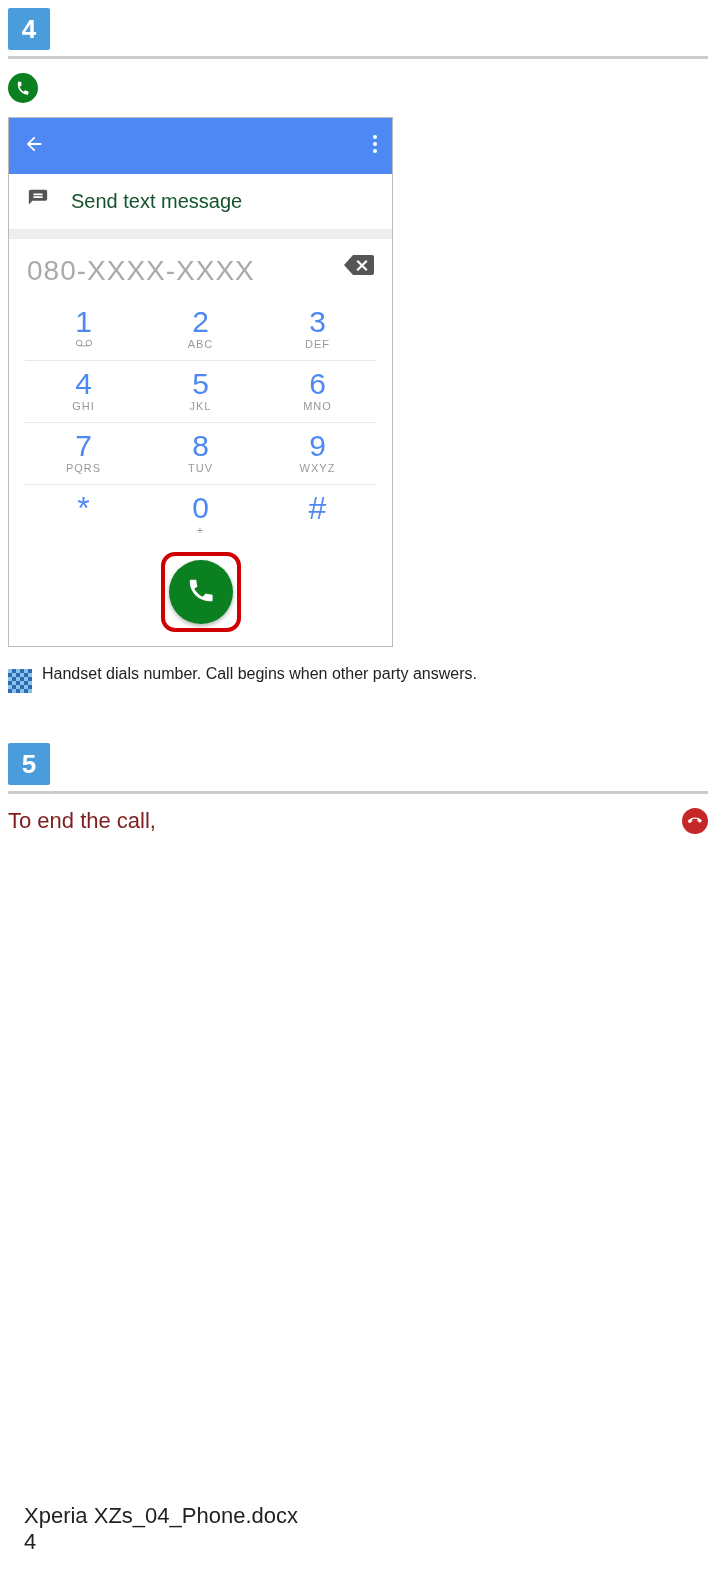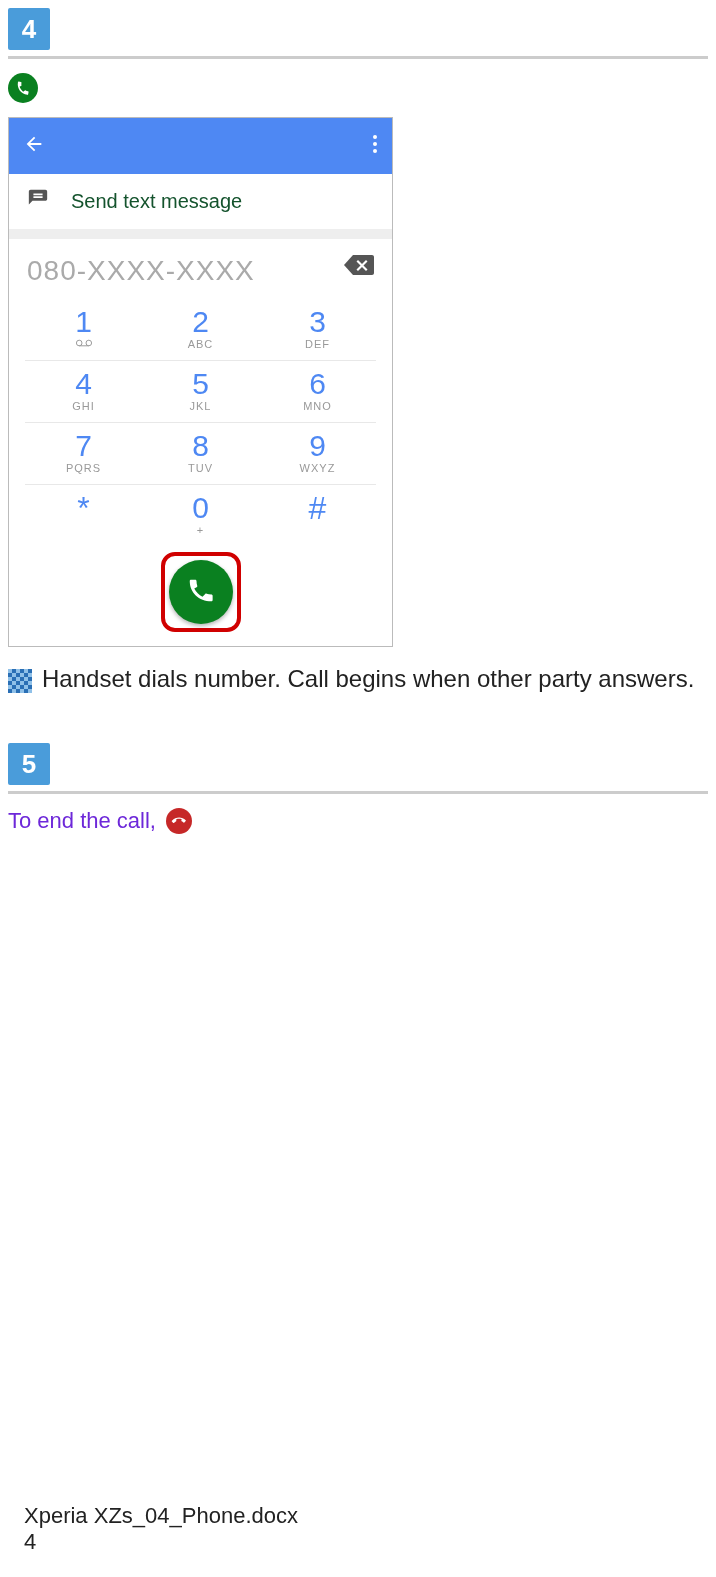--- a/index.html
+++ b/index.html
@@ -148,39 +148,40 @@
       align-items: center;
       justify-content: center;
       box-shadow: 0 2px 4px rgba(0,0,0,0.3);
     }
     .dial-btn svg { width: 30px; height: 30px; color: #fff; }
     
     .result-line {
       display: flex;
       align-items: flex-start;
       gap: 10px;
-      font-size: 24px;
+      font-size: 16px;
       color: #222;
       margin-bottom: 50px;
     }
     .result-icon {
       width: 24px;
       height: 24px;
       background: repeating-conic-gradient(#2a6fb5 0% 25%, #8fc0e8 0% 50%) 50% / 8px 8px;
       flex-shrink: 0;
       margin-top: 4px;
     }
     
     .step5 { margin-top: 10px; }
     .end-call-line {
       font-size: 22px;
-      color: #6d28d9;
+      color: #7f1d1d;
       display: flex;
       align-items: center;
       gap: 10px;
+      justify-content: space-between;
     }
     
     .footer {
       position: absolute;
       bottom: 22px;
       left: 24px;
       font-size: 22px;
       color: #222;
     }
     .page-wrap { position: relative; height: 1577px; }

